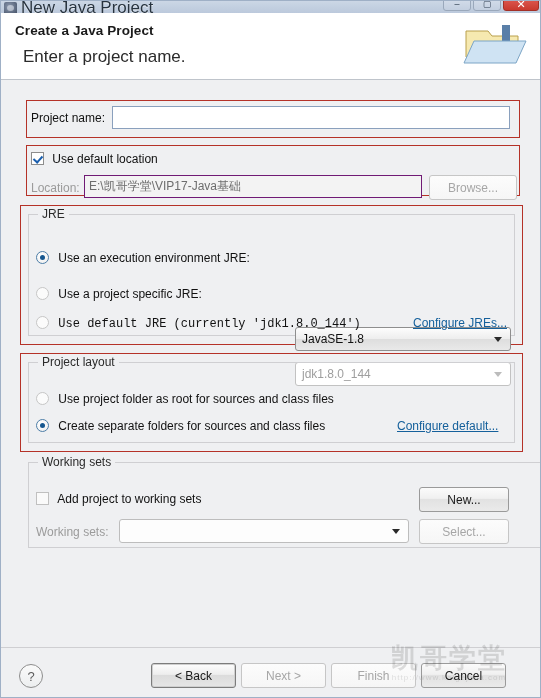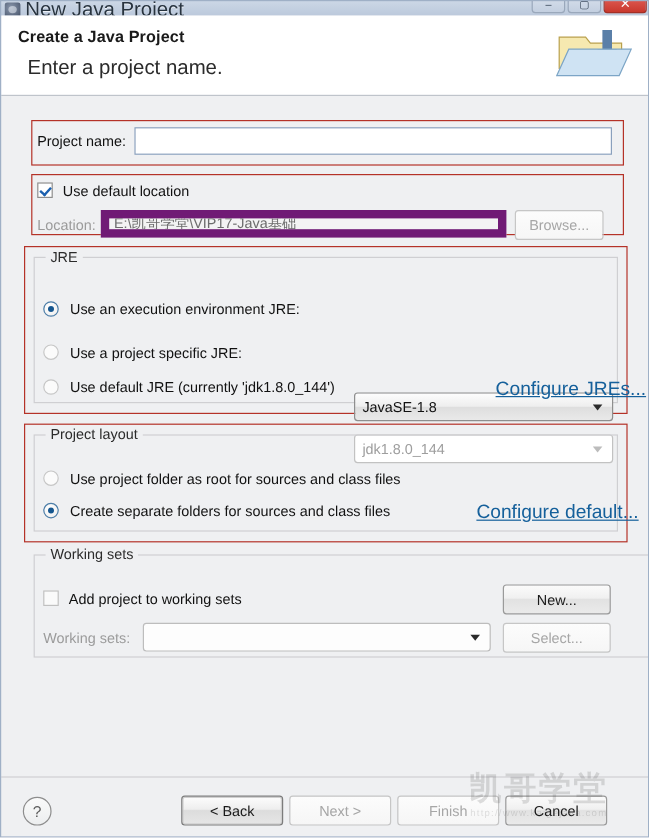--- a/index.html
+++ b/index.html
@@ -79,21 +79,21 @@
 
   .row{position:absolute;}
   .lbl{font-size:12px;color:#111;}
   .lbl.dim{color:#9b9b9b;}
 
   .textfield{
     box-sizing:border-box;border:1px solid #8aa0bd;background:#fff;
     height:23px;line-height:21px;padding:0 4px;font-size:12px;color:#000;
   }
   .textfield.ro{
-    border:7px solid #701a75;background:#f3f3f3;color:#6d6d6d;
+    border:1px solid #701a75;background:#f3f3f3;color:#6d6d6d;
   }
 
   .btn{
     box-sizing:border-box;height:25px;border:1px solid #9a9a9a;border-radius:3px;
     background:linear-gradient(to bottom,#fbfbfb 0%,#f0f0f0 45%,#e2e2e2 50%,#eaeaea 100%);
     font-size:12px;color:#1a1a1a;display:flex;align-items:center;justify-content:center;
   }
   .btn.disabled{color:#a6a6a6;border-color:#c6c6c6;
     background:linear-gradient(to bottom,#fcfcfc 0%,#f6f6f6 100%);}
   .btn.default{
@@ -143,21 +143,21 @@
     background:radial-gradient(circle at 40% 35%,#ffffff 0%,#f2f2f2 70%,#e2e2e2 100%);
     display:inline-block;vertical-align:-2px;position:relative;
   }
   .rb.on{border-color:#4d7ea8;}
   .rb.on:after{
     content:"";position:absolute;left:3px;top:3px;width:5px;height:5px;border-radius:50%;
     background:#15568f;
   }
   .rb.dis{border-color:#c6c6c6;background:#fbfbfb;}
 
-  .link{font-size:16px;color:#15609b;text-decoration:underline;}
+  .link{font-size:12px;color:#15609b;text-decoration:underline;}
 
   
   .footer{
     position:absolute;left:1px;top:647px;width:539px;height:50px;
     background:#eff0f2;border-top:1px solid #cfcfd2;box-sizing:border-box;
   }
   .help{
     position:absolute;left:18px;top:16px;width:22px;height:22px;border-radius:50%;
     border:1px solid #8d8d8d;color:#5d5d5d;font-size:13px;
     display:flex;align-items:center;justify-content:center;
@@ -218,21 +218,21 @@
 
     <div class="redbox" style="left:25px;top:64px;width:494px;height:51px;"></div>
     <div class="row" style="left:30px;top:71px;">
       <span class="cb on"></span>
       <span class="lbl" style="margin-left:5px;">Use default location</span>
     </div>
     <div class="row" style="left:30px;top:100px;">
       <span class="lbl dim">Location:</span>
     </div>
     <input class="textfield ro" type="text" readonly="" style="position: absolute; left: 83px; top: 94px; width: 338px;" value="E:\凯哥学堂\VIP17-Java基础">
-    <div class="btn disabled" style="position:absolute;left:428px;top:94px;width:74px;">
+    <div class="btn disabled" style="position:absolute;left:428px;top:94px;width:88px;">
       <span>Browse...</span>
     </div>
 
     <div class="redbox" style="left:19px;top:124px;width:503px;height:140px;"></div>
     <div class="group" style="left:27px;top:133px;width:487px;height:122px;">
       <span class="gtitle">JRE</span>
     </div>
     <div class="row" style="left:35px;top:170px;">
       <span class="rb on"></span>
       <span class="lbl" style="margin-left:6px;">Use an execution environment JRE:</span>
@@ -244,21 +244,21 @@
     <div class="row" style="left:35px;top:206px;">
       <span class="rb dis"></span>
       <span class="lbl" style="margin-left:6px;">Use a project specific JRE:</span>
     </div>
     <div class="combo dis" style="position:absolute;left:294px;top:281px;width:216px;">
       <span>jdk1.8.0_144</span>
       <span class="arrow"></span>
     </div>
     <div class="row" style="left:35px;top:235px;">
       <span class="rb dis"></span>
-      <span class="lbl" style="margin-left:6px;">Use default JRE (currently 'jdk1.8.0_144')</span>
+      <span class="lbl" style="margin-left:6px;font-family:Liberation Mono, monospace;">Use default JRE (currently 'jdk1.8.0_144')</span>
     </div>
     <a class="link" href="#" style="position:absolute;left:412px;top:235px;">Configure JREs...</a>
 
     <div class="redbox" style="left:19px;top:272px;width:503px;height:99px;"></div>
     <div class="group" style="left:27px;top:281px;width:487px;height:81px;">
       <span class="gtitle">Project layout</span>
     </div>
     <div class="row" style="left:35px;top:311px;">
       <span class="rb dis"></span>
       <span class="lbl" style="margin-left:6px;">Use project folder as root for sources and class files</span>

